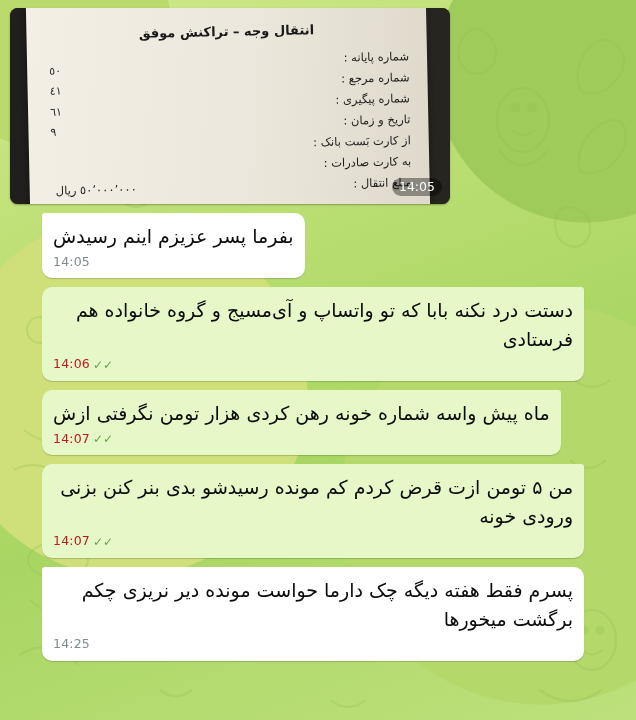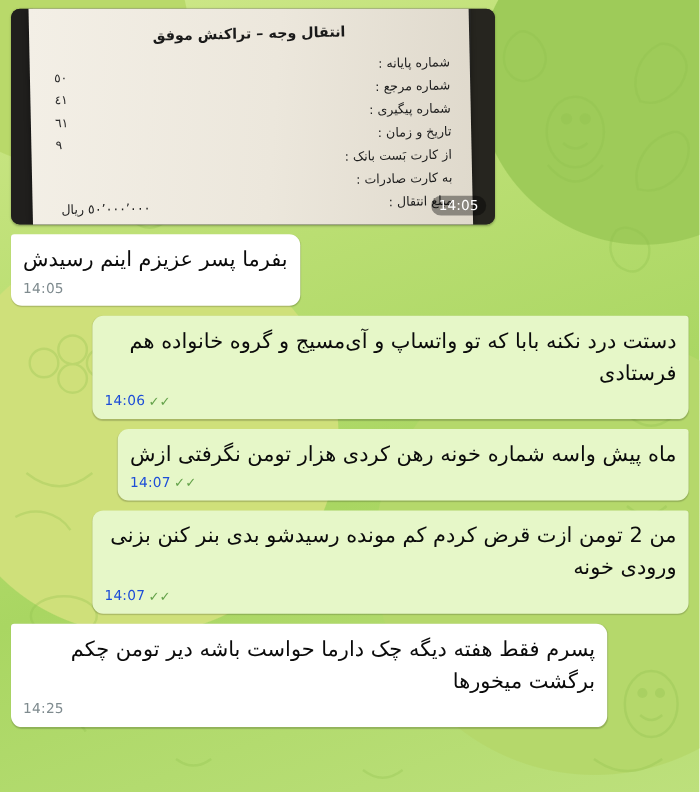--- a/index.html
+++ b/index.html
@@ -31,53 +31,54 @@
     position: absolute;
     inset: 0;
     padding: 8px 10px 6px 10px;
     display: flex;
     flex-direction: column;
     gap: 9px;
   }
 
   .row { display: flex; width: 100%; }
   .row.incoming { justify-content: flex-start; }
-  .row.outgoing { justify-content: flex-end; }
+  .row.outgoing { justify-content: flex-start; }
 
   .bubble {
     position: relative;
     max-width: 88%;
     border-radius: 10px;
     padding: 9px 11px 7px 11px;
     box-shadow: 0 1px 1px rgba(0,0,0,.18);
     direction: rtl;
     text-align: right;
     font-size: 19px;
     line-height: 1.5;
     color: #0b0b0b;
+    margin-left: 32px;
   }
   .bubble.in  { background: #ffffff; border-top-left-radius: 3px; }
   .bubble.out { background: #e6f7c8; border-top-right-radius: 3px; }
 
   .bubble .text { display: block; }
 
   .meta {
     display: flex;
     align-items: center;
     justify-content: flex-start;
     gap: 3px;
     margin-top: 2px;
     direction: ltr;
   }
   .time {
     font-size: 12.5px;
     color: #7f8b8f;
     letter-spacing: .2px;
   }
-  .bubble.out .time { color: #1d4ed8; }
+  .bubble.out .time { color: #b91c1c; }
   .ticks { color: #64a24a; font-size: 12px; line-height: 1; }
 
   
   .imgmsg {
     position: relative;
     width: 440px;
     height: 196px;
     border-radius: 8px;
     overflow: hidden;
     background: #2d2d2b;
@@ -230,31 +231,31 @@
         <span class="text">ماه پیش واسه شماره خونه رهن کردی هزار تومن نگرفتی ازش</span>
         <div class="meta">
           <span class="time">14:07</span>
           <span class="ticks">✓✓</span>
         </div>
       </div>
     </div>
 
     <div class="row outgoing">
       <div class="bubble out">
-        <span class="text">من 2 تومن ازت قرض کردم کم مونده رسیدشو بدی بنر کنن بزنی ورودی خونه</span>
+        <span class="text">من ۵ تومن ازت قرض کردم کم مونده رسیدشو بدی بنر کنن بزنی ورودی خونه</span>
         <div class="meta">
           <span class="time">14:07</span>
           <span class="ticks">✓✓</span>
         </div>
       </div>
     </div>
 
     <div class="row incoming">
       <div class="bubble in">
-        <span class="text">پسرم فقط هفته دیگه چک دارما حواست باشه دیر تومن چکم برگشت میخورها</span>
+        <span class="text">پسرم فقط هفته دیگه چک دارما حواست مونده دیر نریزی چکم برگشت میخورها</span>
         <div class="meta">
           <span class="time">14:25</span>
         </div>
       </div>
     </div>
 
   </div>
 </div>
 
 </body></html>

